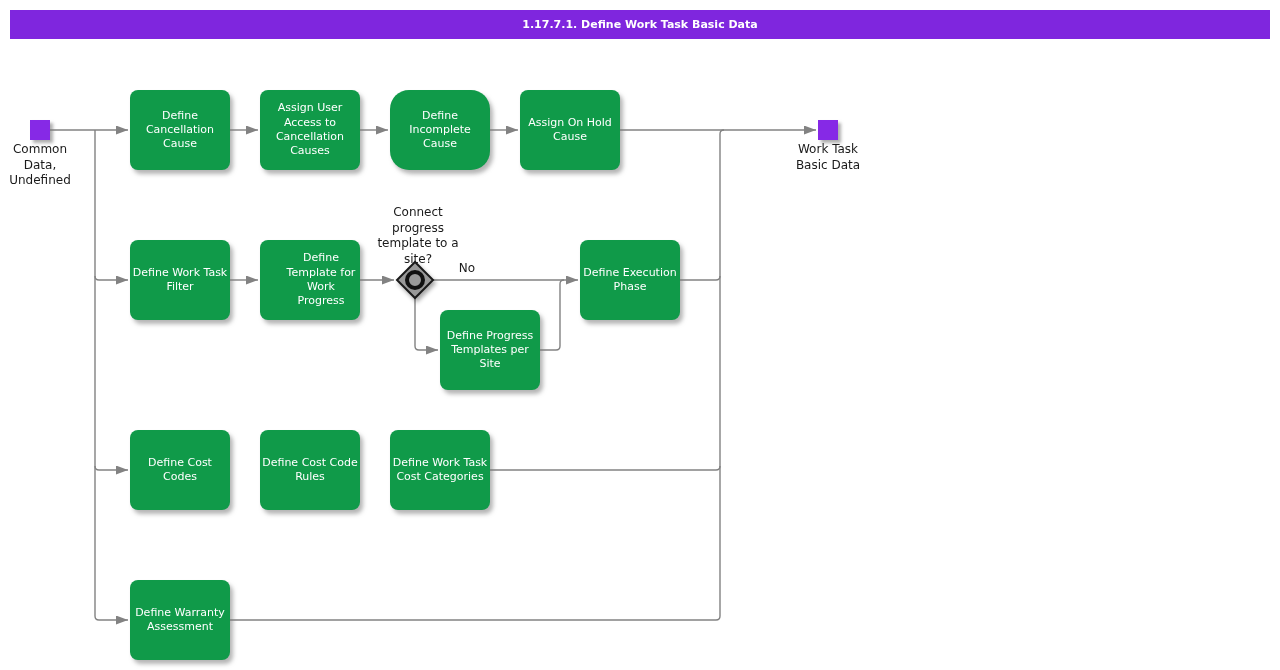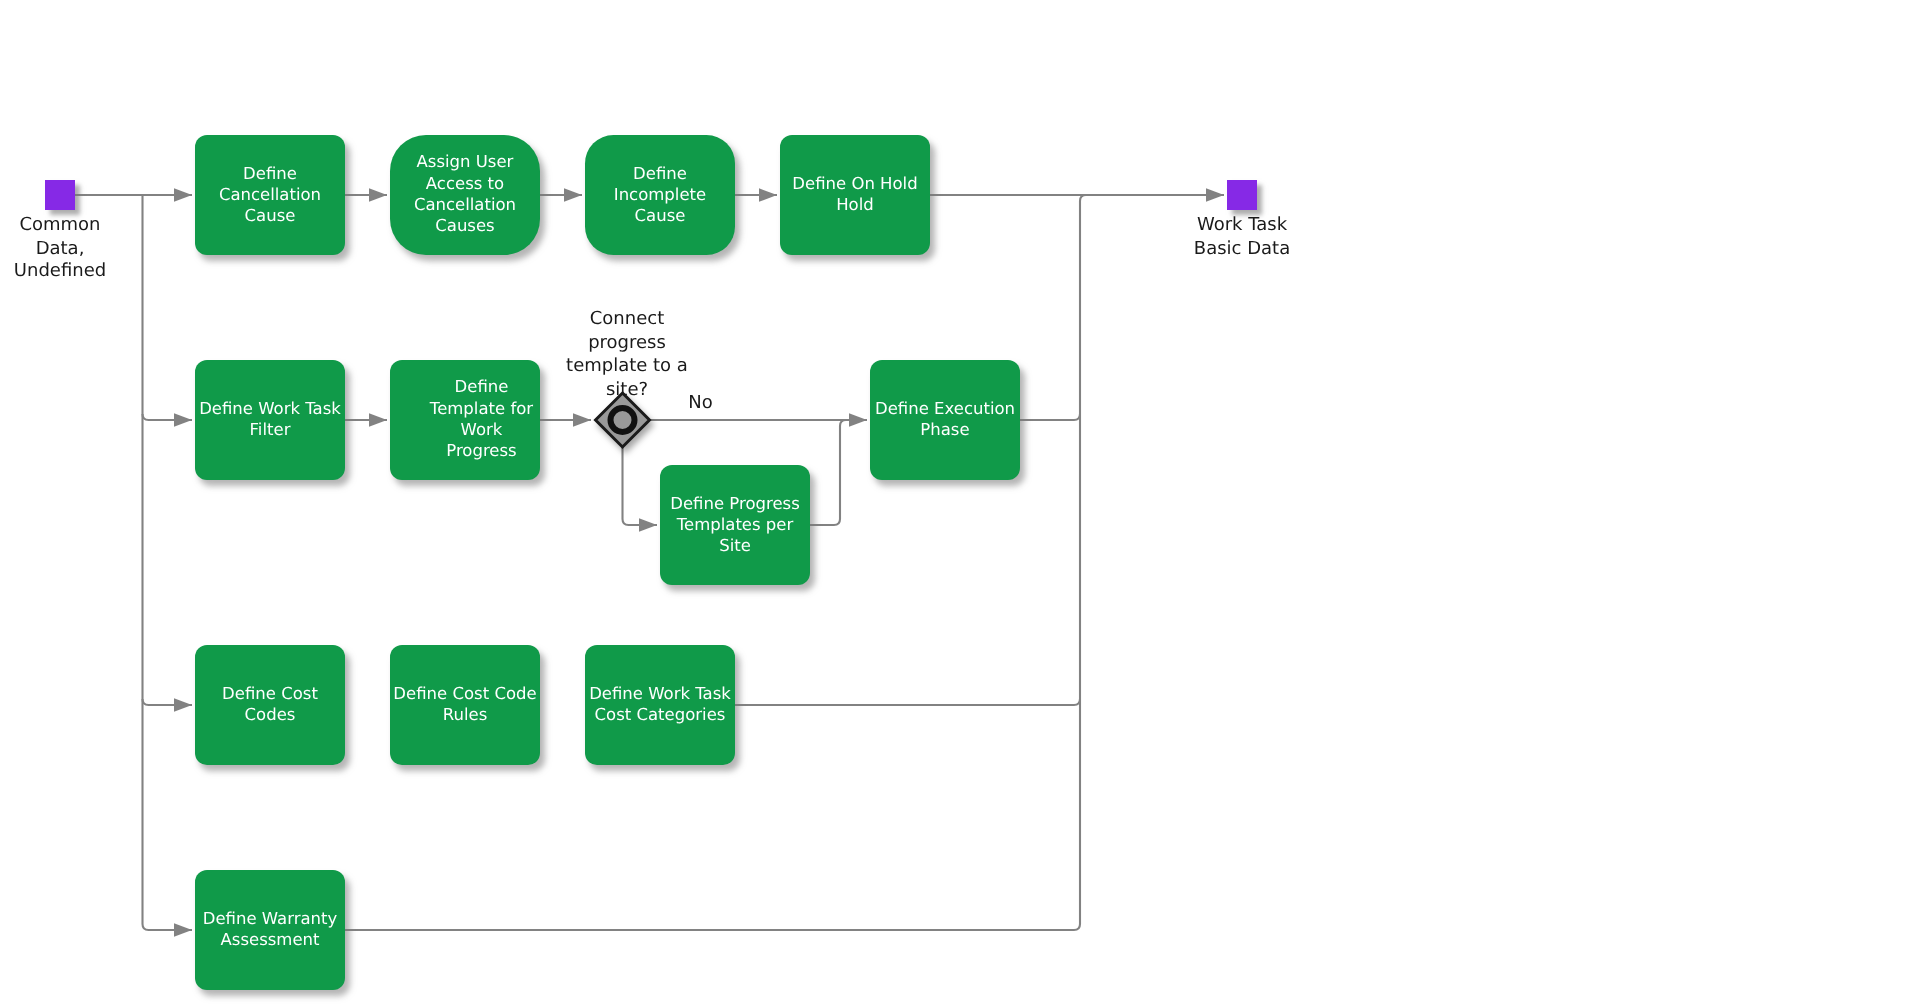--- a/index.html
+++ b/index.html
@@ -30,38 +30,41 @@
     background:var(--event,#8629E6);
     box-shadow:3px 3px 3px rgba(120,120,120,0.6);
     cursor:pointer;
   }
   .node-label {
     position:absolute; z-index:2; color:#1a1a1a; font-size:12px;
     line-height:1.3; text-align:center;
   }
   
   .t0  { left:130px; top:90px;  }
-  .t1  { left:260px; top:90px;border-radius:24px;  }
+  .t1  { left:260px; top:90px;  }
   .t2  { left:390px; top:90px;border-radius:19px;  }
   .t3  { left:520px; top:90px;  }
   .t4  { left:130px; top:240px; }
   .t5  { left:260px; top:240px;padding-left:24px; }
   .t6  { left:580px; top:240px; }
   .t7  { left:440px; top:310px; }
   .t8  { left:130px; top:430px; }
   .t9  { left:260px; top:430px;text-align:center; }
   .t10 { left:390px; top:430px; }
   .t11 { left:130px; top:580px; }
   .gateway-shape { filter:drop-shadow(2px 3px 2px rgba(0,0,0,0.35)); }
 </style>
 </head>
 <body>
 
 <div class="canvas">
 
+  <div class="banner">
+    <span>1.17.7.1. Define Work Task Basic Data</span>
+  </div>
 
   <svg class="edge-layer" width="1280" height="670" viewBox="0 0 1280 670">
     <defs>
       <marker id="arrow" viewBox="0 0 12 9" markerWidth="12" markerHeight="9" refX="12" refY="4.5" orient="auto" markerUnits="userSpaceOnUse">
         <path d="M0,0 L12,4.5 L0,9 Z" fill="#828282"></path>
       </marker>
     </defs>
     <g>
       <path class="edge" marker-end="url(#arrow)" d="M50,130 H128"></path>
       <path class="edge" marker-end="url(#arrow)" d="M95,130 V616 Q95,620 99,620 H128"></path>
@@ -91,21 +94,21 @@
 
   <div class="event" style="left:818px; top:120px;"></div>
   <div class="node-label" style="left:786px; top:142px; width:84px;">Work Task Basic Data</div>
 
   <div class="node-label" style="left:368px; top:205px; width:100px;">Connect progress template to a site?</div>
   <div class="node-label" style="left:452px; top:261px; width:30px;">No</div>
 
   <div class="task t0">Define Cancellation Cause</div>
   <div class="task t1">Assign User Access to Cancellation Causes</div>
   <div class="task t2">Define Incomplete Cause</div>
-  <div class="task t3">Define On Hold Hold</div>
+  <div class="task t3">Assign On Hold Cause</div>
   <div class="task t4">Define Work Task Filter</div>
   <div class="task t5">Define Template for Work Progress</div>
   <div class="task t6">Define Execution Phase</div>
   <div class="task t7">Define Progress Templates per Site</div>
   <div class="task t8">Define Cost Codes</div>
   <div class="task t9">Define Cost Code Rules</div>
   <div class="task t11">Define Warranty Assessment</div>
   <div class="task t10">Define Work Task Cost Categories</div>
 
 </div>

